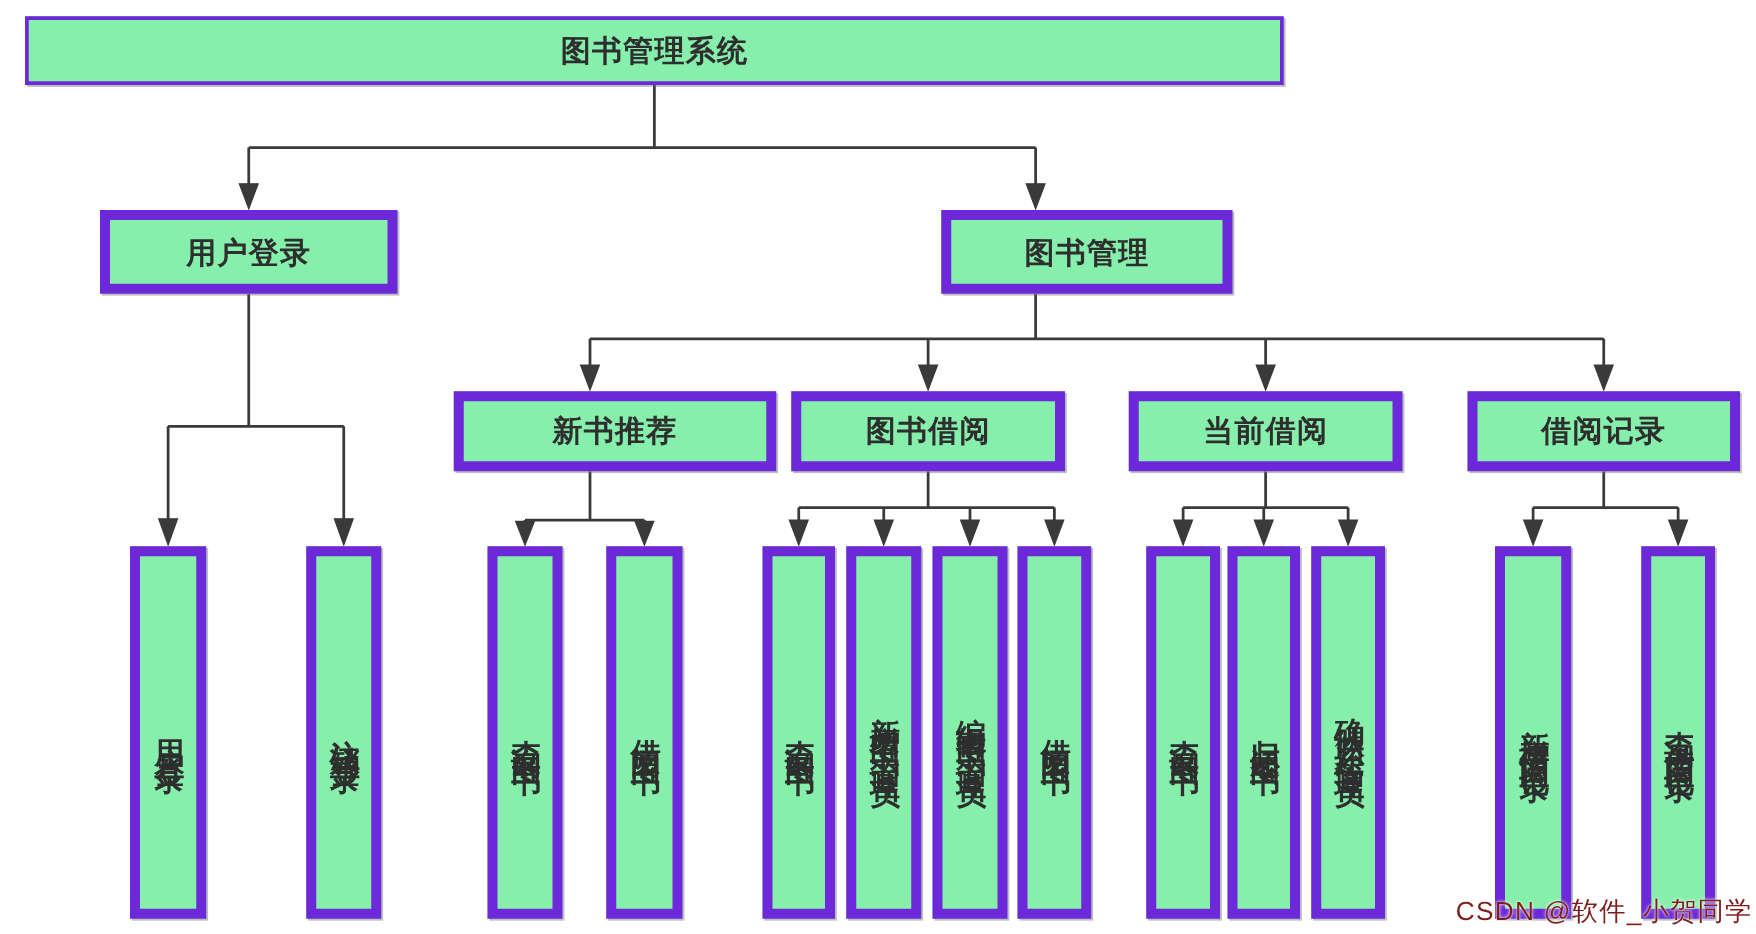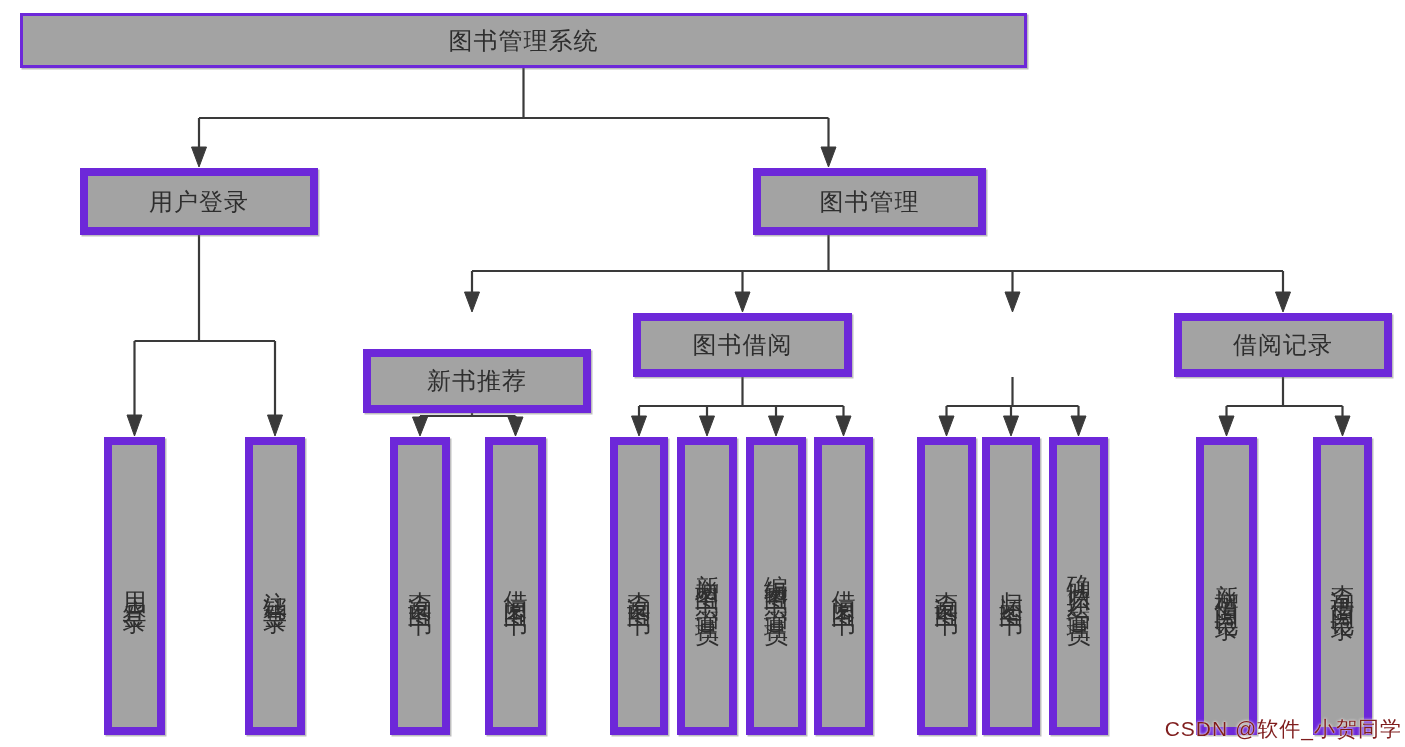--- a/index.html
+++ b/index.html
@@ -22,26 +22,27 @@
     stroke-width: 2.2;
   }
   .connectors polygon {
     fill: #3a3a3a;
     stroke: #3a3a3a;
     stroke-width: 1;
   }
   .box {
     position: absolute;
     box-sizing: border-box;
-    background: #a3a3a3;
+    background: #86efac;
     border: 8px solid #6d28d9;
     box-shadow: 1.5px 1.5px 0 rgba(110,110,110,0.45);
     display: flex;
     align-items: center;
     justify-content: center;
+    font-weight: bold;
   }
   .box.root { border-width: 3px; }
   .hlabel {
     font-size: 24px;
     letter-spacing: 1px;
     color: #2e2e2e;
     white-space: nowrap;
   }
   .leaf { top: 437px; height: 298px; }
   .vlabel {
@@ -123,25 +124,28 @@
     <span class="hlabel">图书管理系统</span>
   </div>
 
   <div class="box" style="left:80px; top:168px; width:238px; height:67px;">
     <span class="hlabel">用户登录</span>
   </div>
   <div class="box" style="left:712px; top:168px; width:233px; height:67px;margin-left:41px;">
     <span class="hlabel">图书管理</span>
   </div>
 
-  <div class="box" style="left:363px; top:313px; width:228px; height:64px;margin-top:36px;">
+  <div class="box" style="left:363px; top:313px; width:258px; height:64px;">
     <span class="hlabel">新书推荐</span>
   </div>
   <div class="box" style="left:633px; top:313px; width:219px; height:64px;">
     <span class="hlabel">图书借阅</span>
+  </div>
+  <div class="box" style="left:903px; top:313px; width:219px; height:64px;">
+    <span class="hlabel">当前借阅</span>
   </div>
   <div class="box" style="left:1174px; top:313px; width:218px; height:64px;">
     <span class="hlabel">借阅记录</span>
   </div>
 
   <div class="box leaf" style="left:104px; width:61px;">
     <span class="vlabel">用户登录</span>
   </div>
   <div class="box leaf" style="left:245px; width:60px;">
     <span class="vlabel">注销登录</span>

